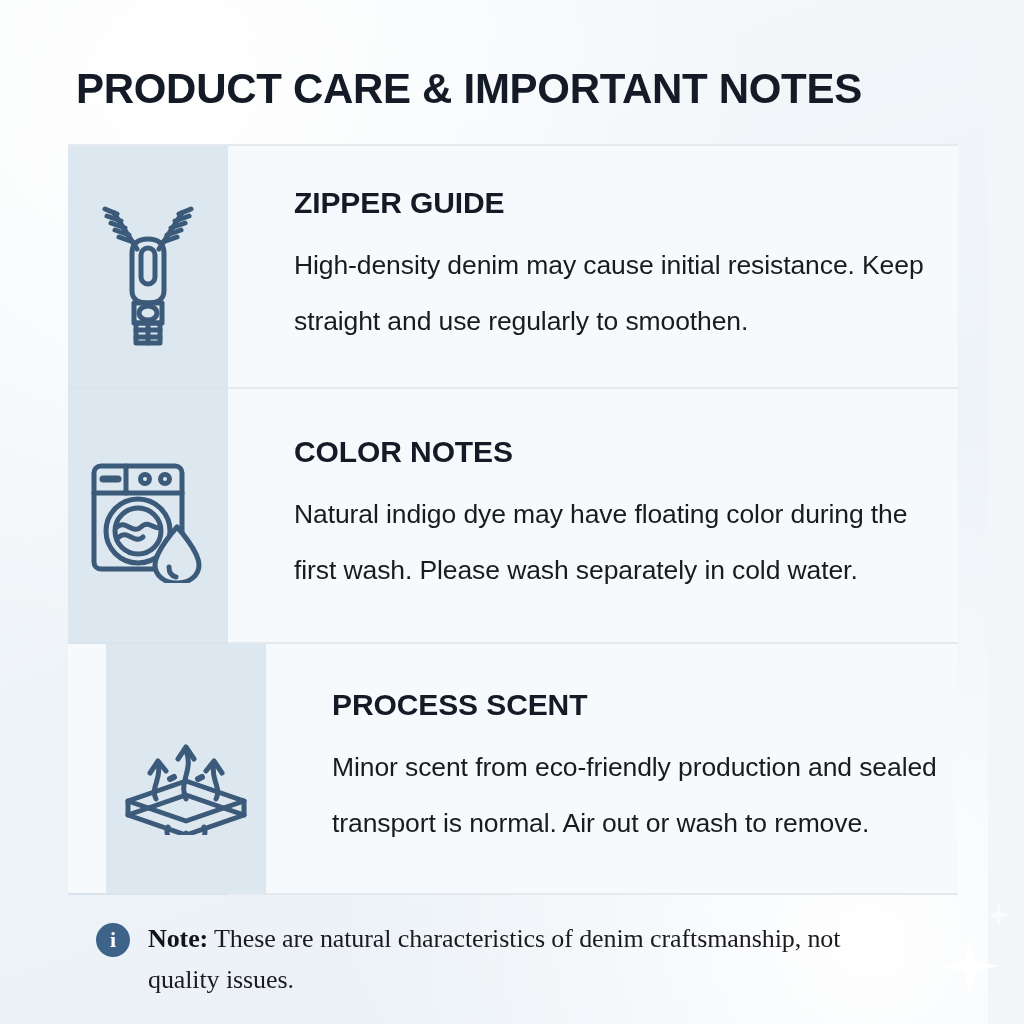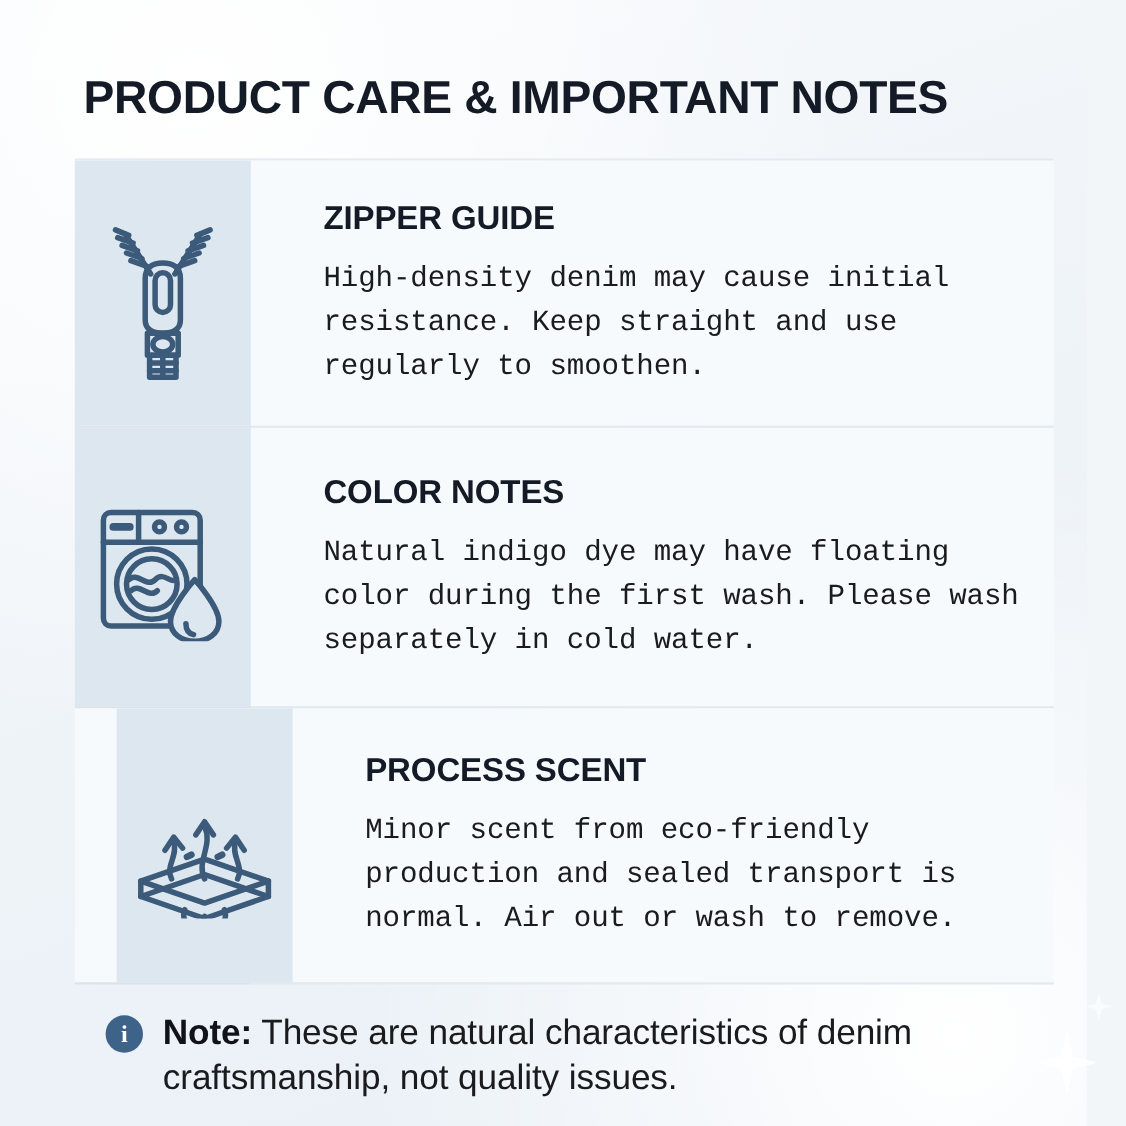--- a/index.html
+++ b/index.html
@@ -92,27 +92,26 @@
     line-height: 36px;
     font-weight: 700;
     color: #141b26;
     letter-spacing: -0.1px;
     margin: 0 0 16px 0;
     -webkit-font-smoothing: antialiased;
   }
 
   .row-desc {
     font-size: 26.5px;
-    line-height: 40px;
+    line-height: 56px;
     font-weight: 400;
     color: #1b1b1d;
     letter-spacing: -0.1px;
     margin: 0;
     max-width: 690px;
-    font-family: Liberation Mono, monospace;
   }
 
   
   .row.r1 { min-height: 241px; }
   .row.r2 { min-height: 253px; }
   .row.r3 { min-height: 249px; padding-left: 38px; }
 
   .icon-svg { display: block; }
 
   
@@ -138,25 +137,26 @@
     inset: 0;
     color: #ffffff;
     font-size: 22px;
     line-height: 34px;
     font-weight: 700;
     text-align: center;
     font-family: "Liberation Serif", serif;
   }
   #note-text {
     margin-left: 18px;
-    font-size: 32px;
+    font-size: 26px;
     line-height: 41px;
     color: #1b1b1d;
     letter-spacing: -0.1px;
     max-width: 740px;
+    font-family: Liberation Serif, serif;
   }
   #note-text .lead {
     font-weight: 700;
     color: #111318;
   }
 </style>
 </head>
 <body>
 
 <div id="page">

